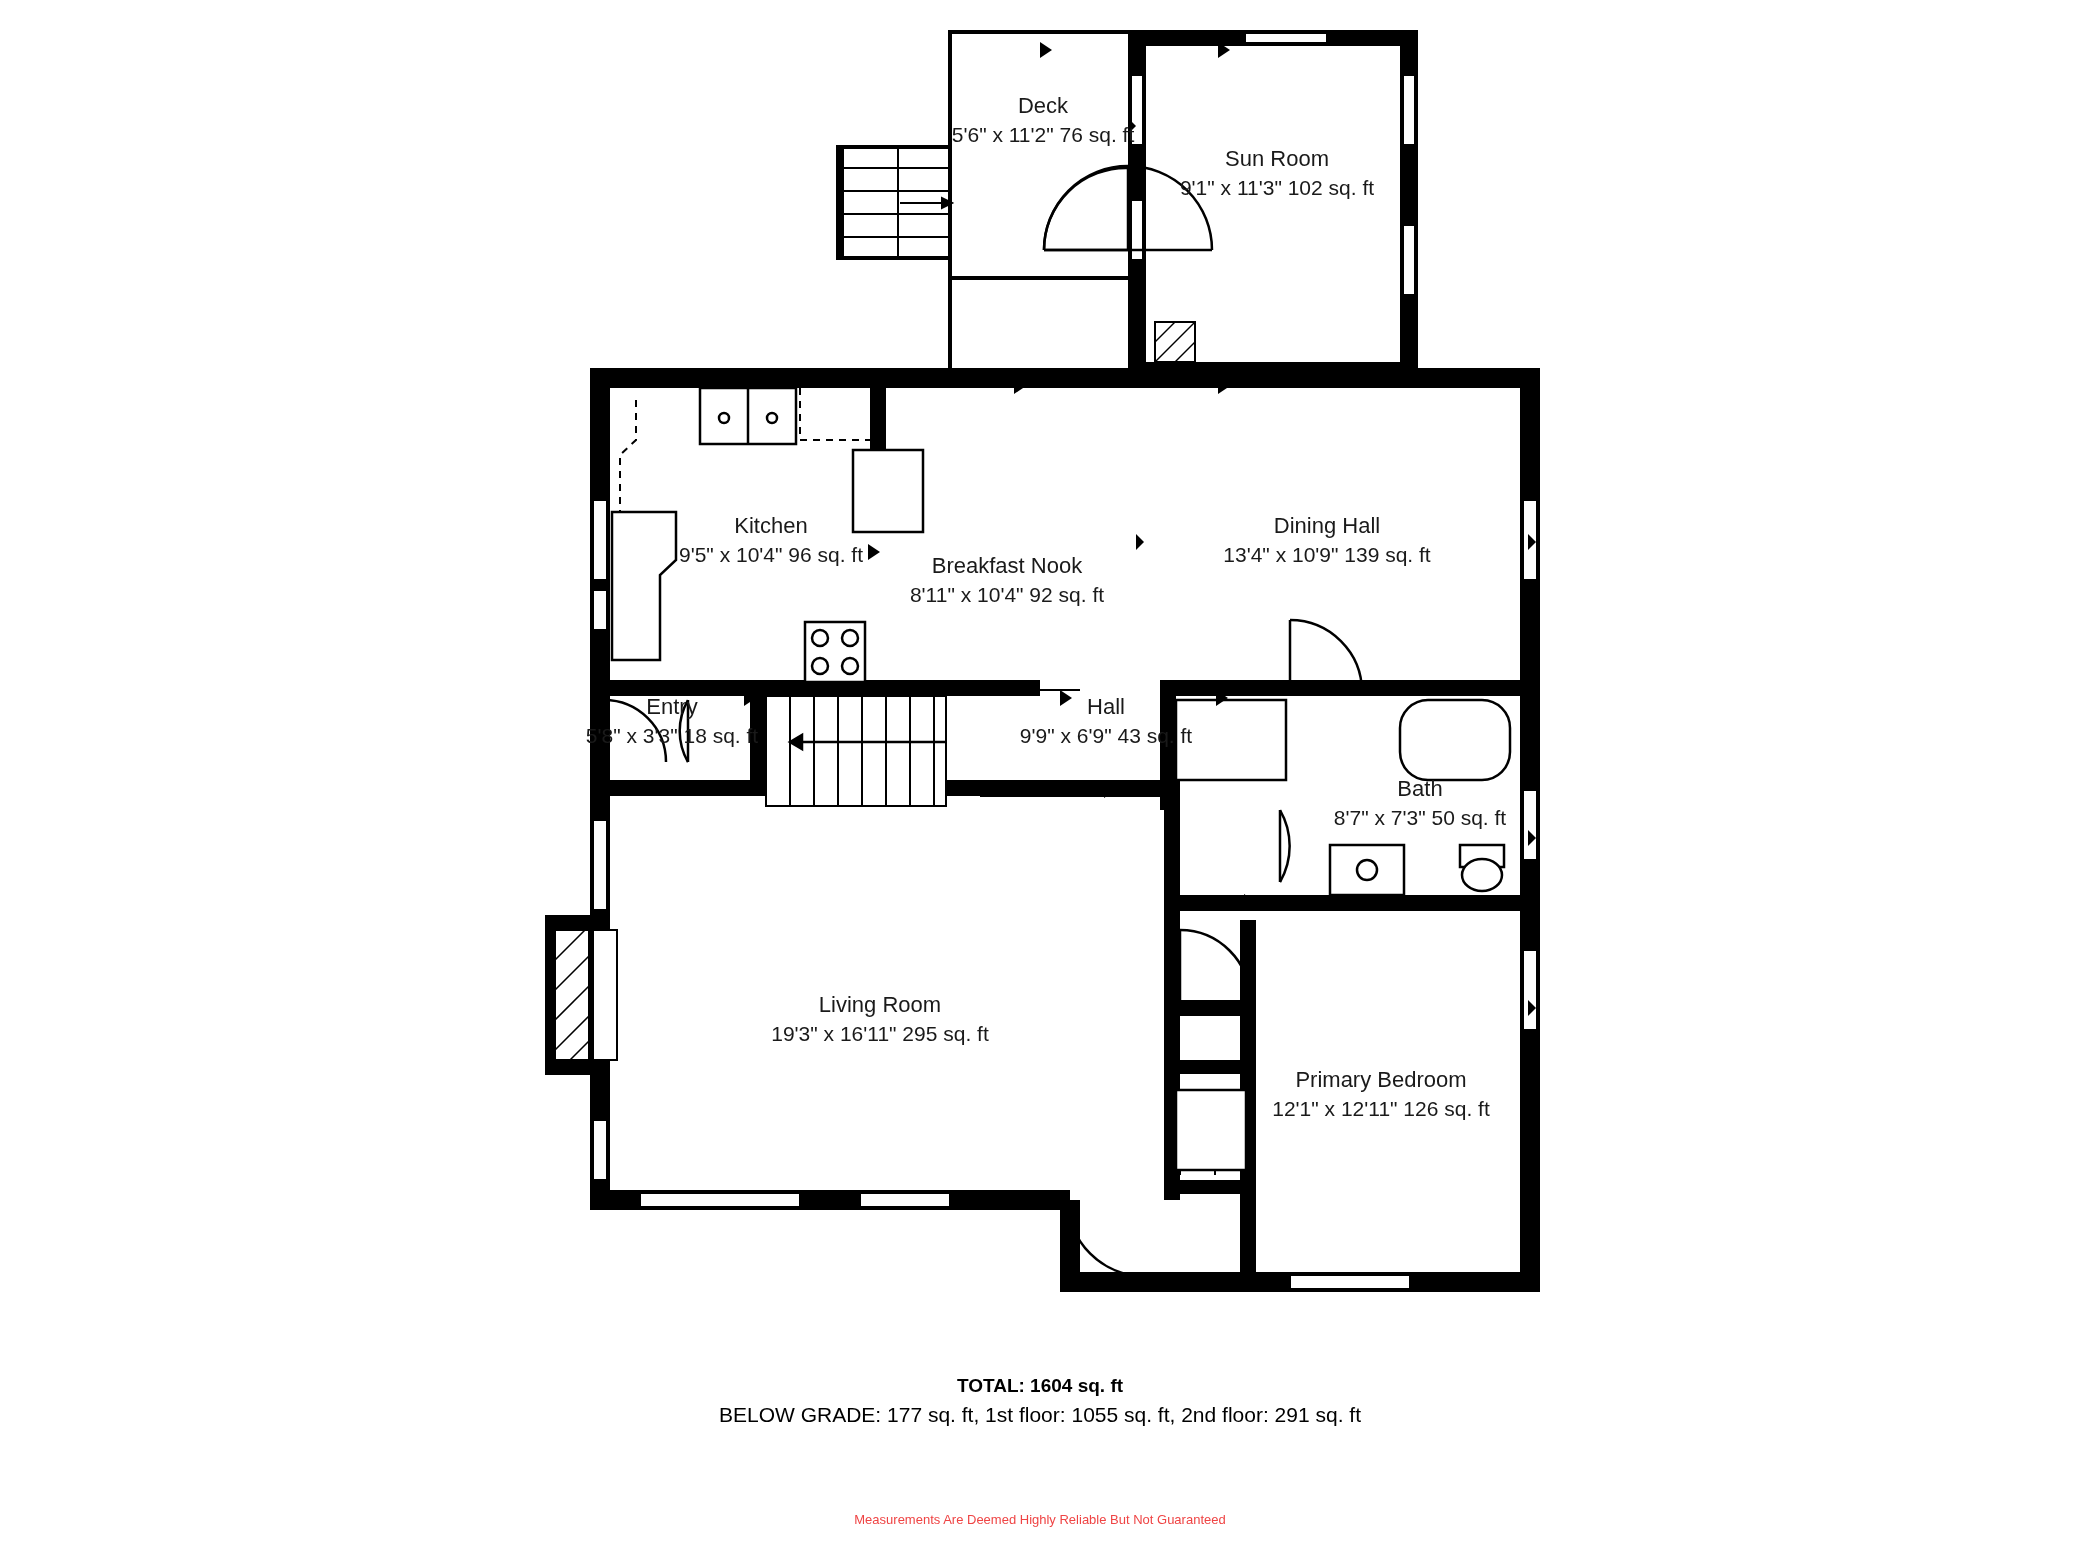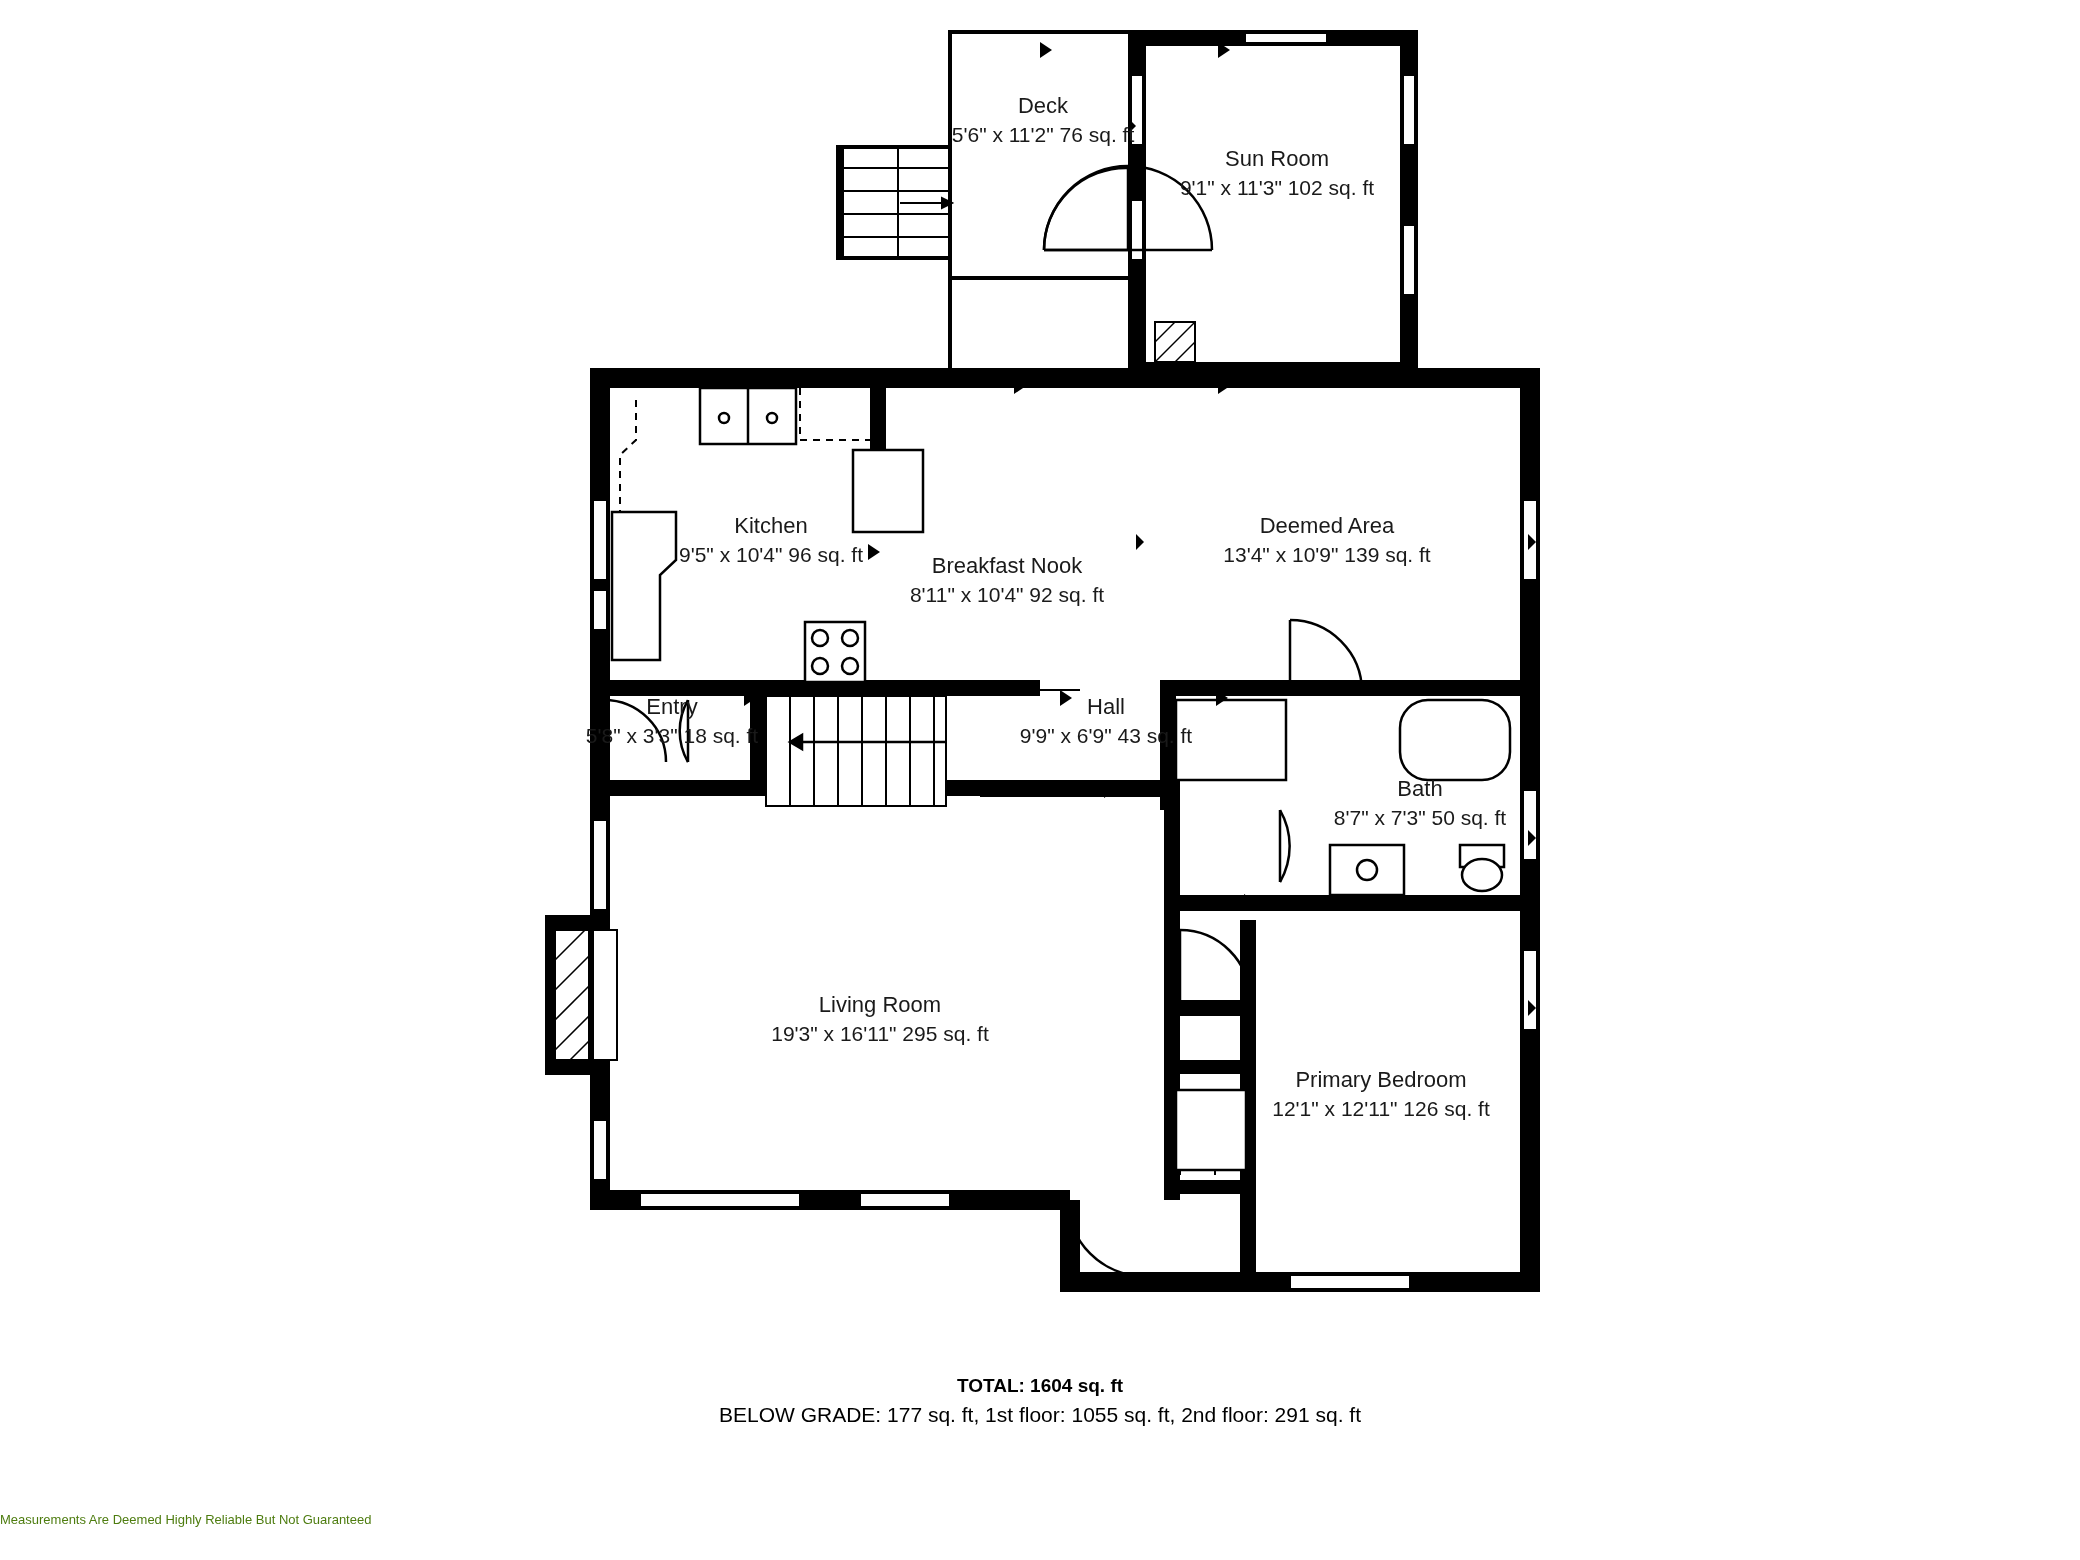--- a/index.html
+++ b/index.html
@@ -52,23 +52,23 @@
     color: #000;
   }
   .summary .total {
     font-weight: bold;
     font-size: 19px;
   }
   .disclaimer {
     position: absolute;
     left: 0;
     right: 0;
-    text-align: left;
+    text-align: center;
     font-size: 13px;
-    color: #4d7c0f;
+    color: #ef4444;
   }
 </style>
 </head>
 <body>
 
 <div id="plan">
 
   <svg id="floorplan" viewBox="0 0 2080 1560">
     <g fill="#000000" stroke="none">
 
@@ -334,21 +334,21 @@
   </div>
   <div class="room-label" style="left:771px; top:540px;">
     <div class="room-name">Kitchen</div>
     <div class="room-dims">9'5" x 10'4" 96 sq. ft</div>
   </div>
   <div class="room-label" style="left:1007px; top:580px;">
     <div class="room-name">Breakfast Nook</div>
     <div class="room-dims">8'11" x 10'4" 92 sq. ft</div>
   </div>
   <div class="room-label" style="left:1327px; top:540px;">
-    <div class="room-name">Deemed Area</div>
+    <div class="room-name">Dining Hall</div>
     <div class="room-dims">13'4" x 10'9" 139 sq. ft</div>
   </div>
   <div class="room-label" style="left:672px; top:721px;">
     <div class="room-name">Entry</div>
     <div class="room-dims">5'8" x 3'3" 18 sq. ft</div>
   </div>
   <div class="room-label" style="left:1106px; top:721px;">
     <div class="room-name">Hall</div>
     <div class="room-dims">9'9" x 6'9" 43 sq. ft</div>
   </div>

